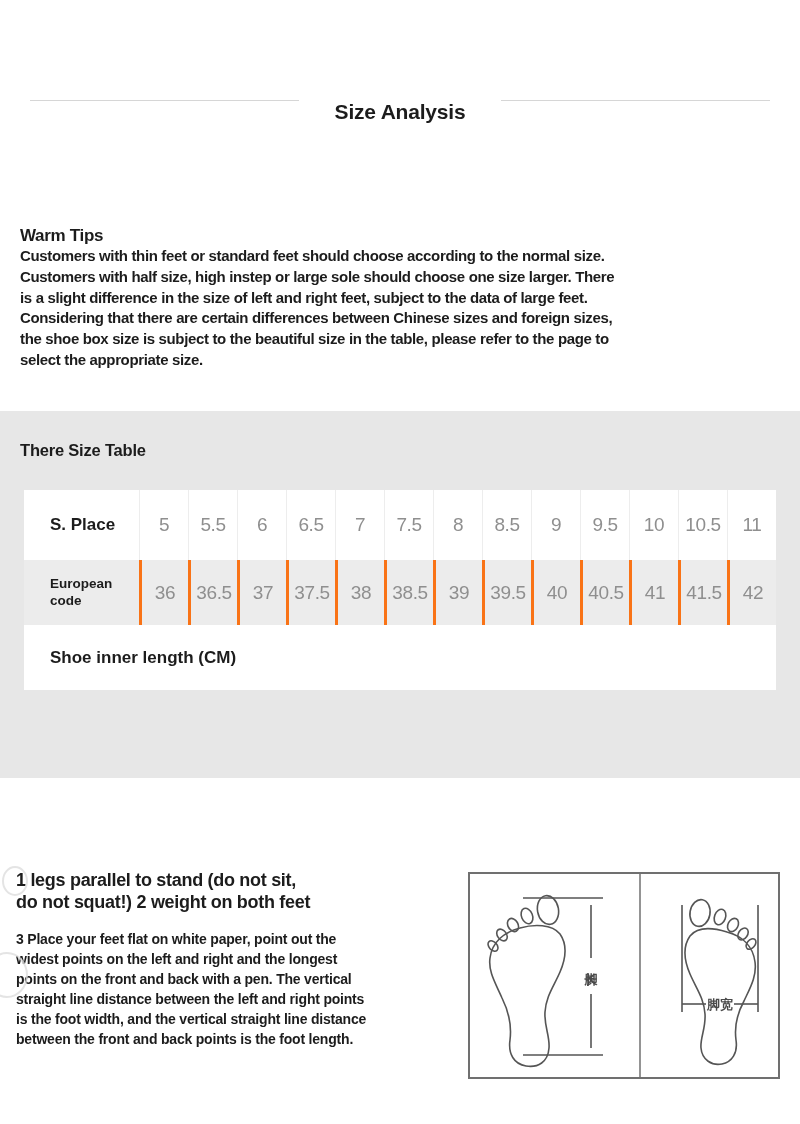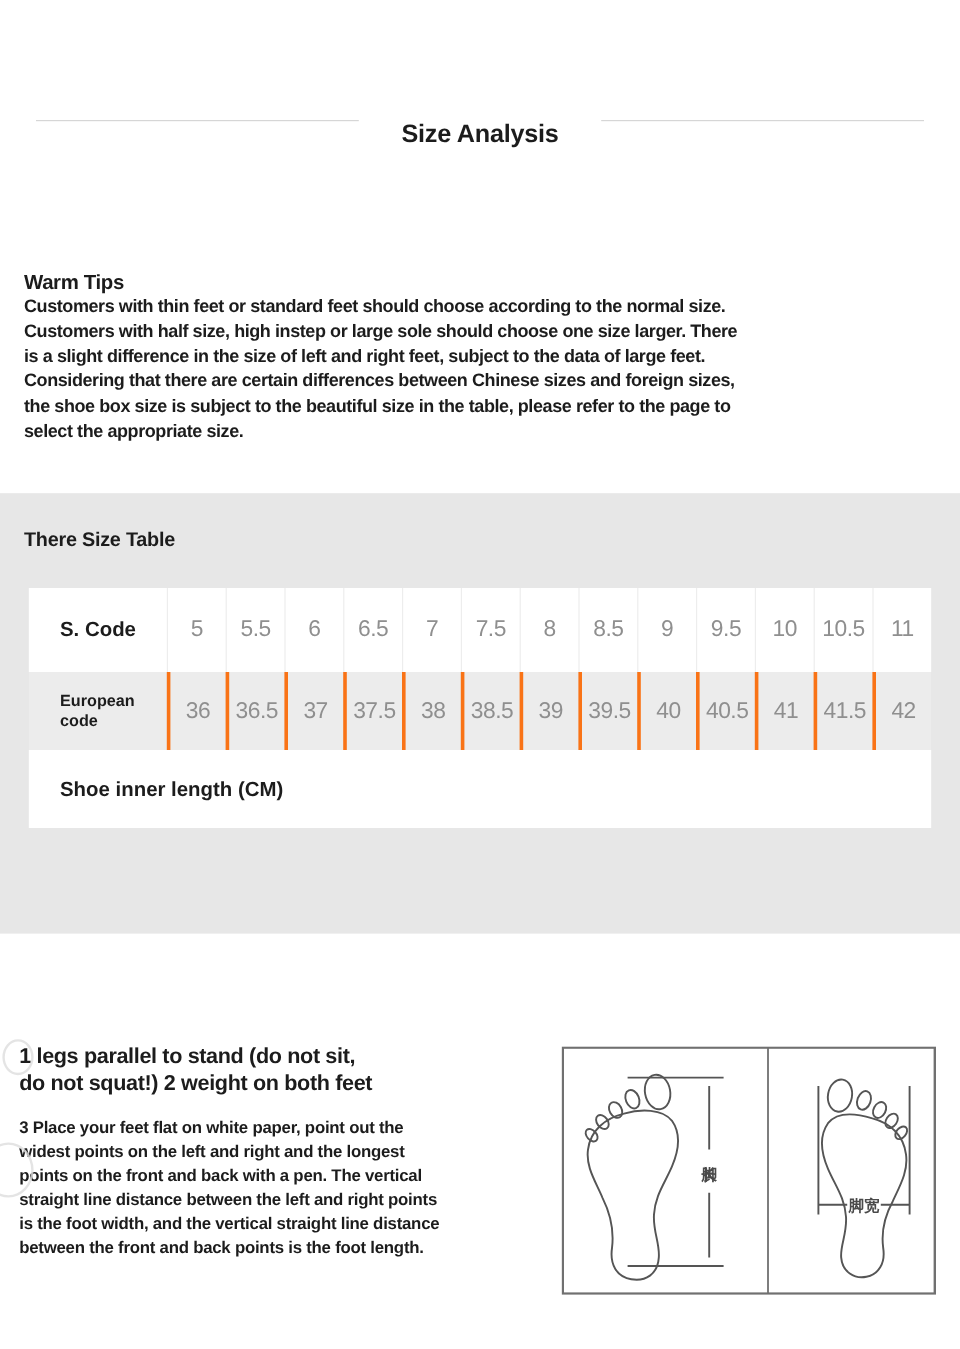--- a/index.html
+++ b/index.html
@@ -99,21 +99,21 @@
 is a slight difference in the size of left and right feet, subject to the data of large feet.
 Considering that there are certain differences between Chinese sizes and foreign sizes,
 the shoe box size is subject to the beautiful size in the table, please refer to the page to
 select the appropriate size.</div>
 
   <div class="gray-section">
     <div class="lst-heading">There Size Table</div>
 
     <div class="sizetable">
       <div class="trow r1">
-        <div class="tlabel">S. Code</div>
+        <div class="tlabel">S. Place</div>
         <div class="tcell">5</div>
         <div class="tcell">5.5</div>
         <div class="tcell">6</div>
         <div class="tcell">6.5</div>
         <div class="tcell">7</div>
         <div class="tcell">7.5</div>
         <div class="tcell">8</div>
         <div class="tcell">8.5</div>
         <div class="tcell">9</div>
         <div class="tcell">9.5</div>

